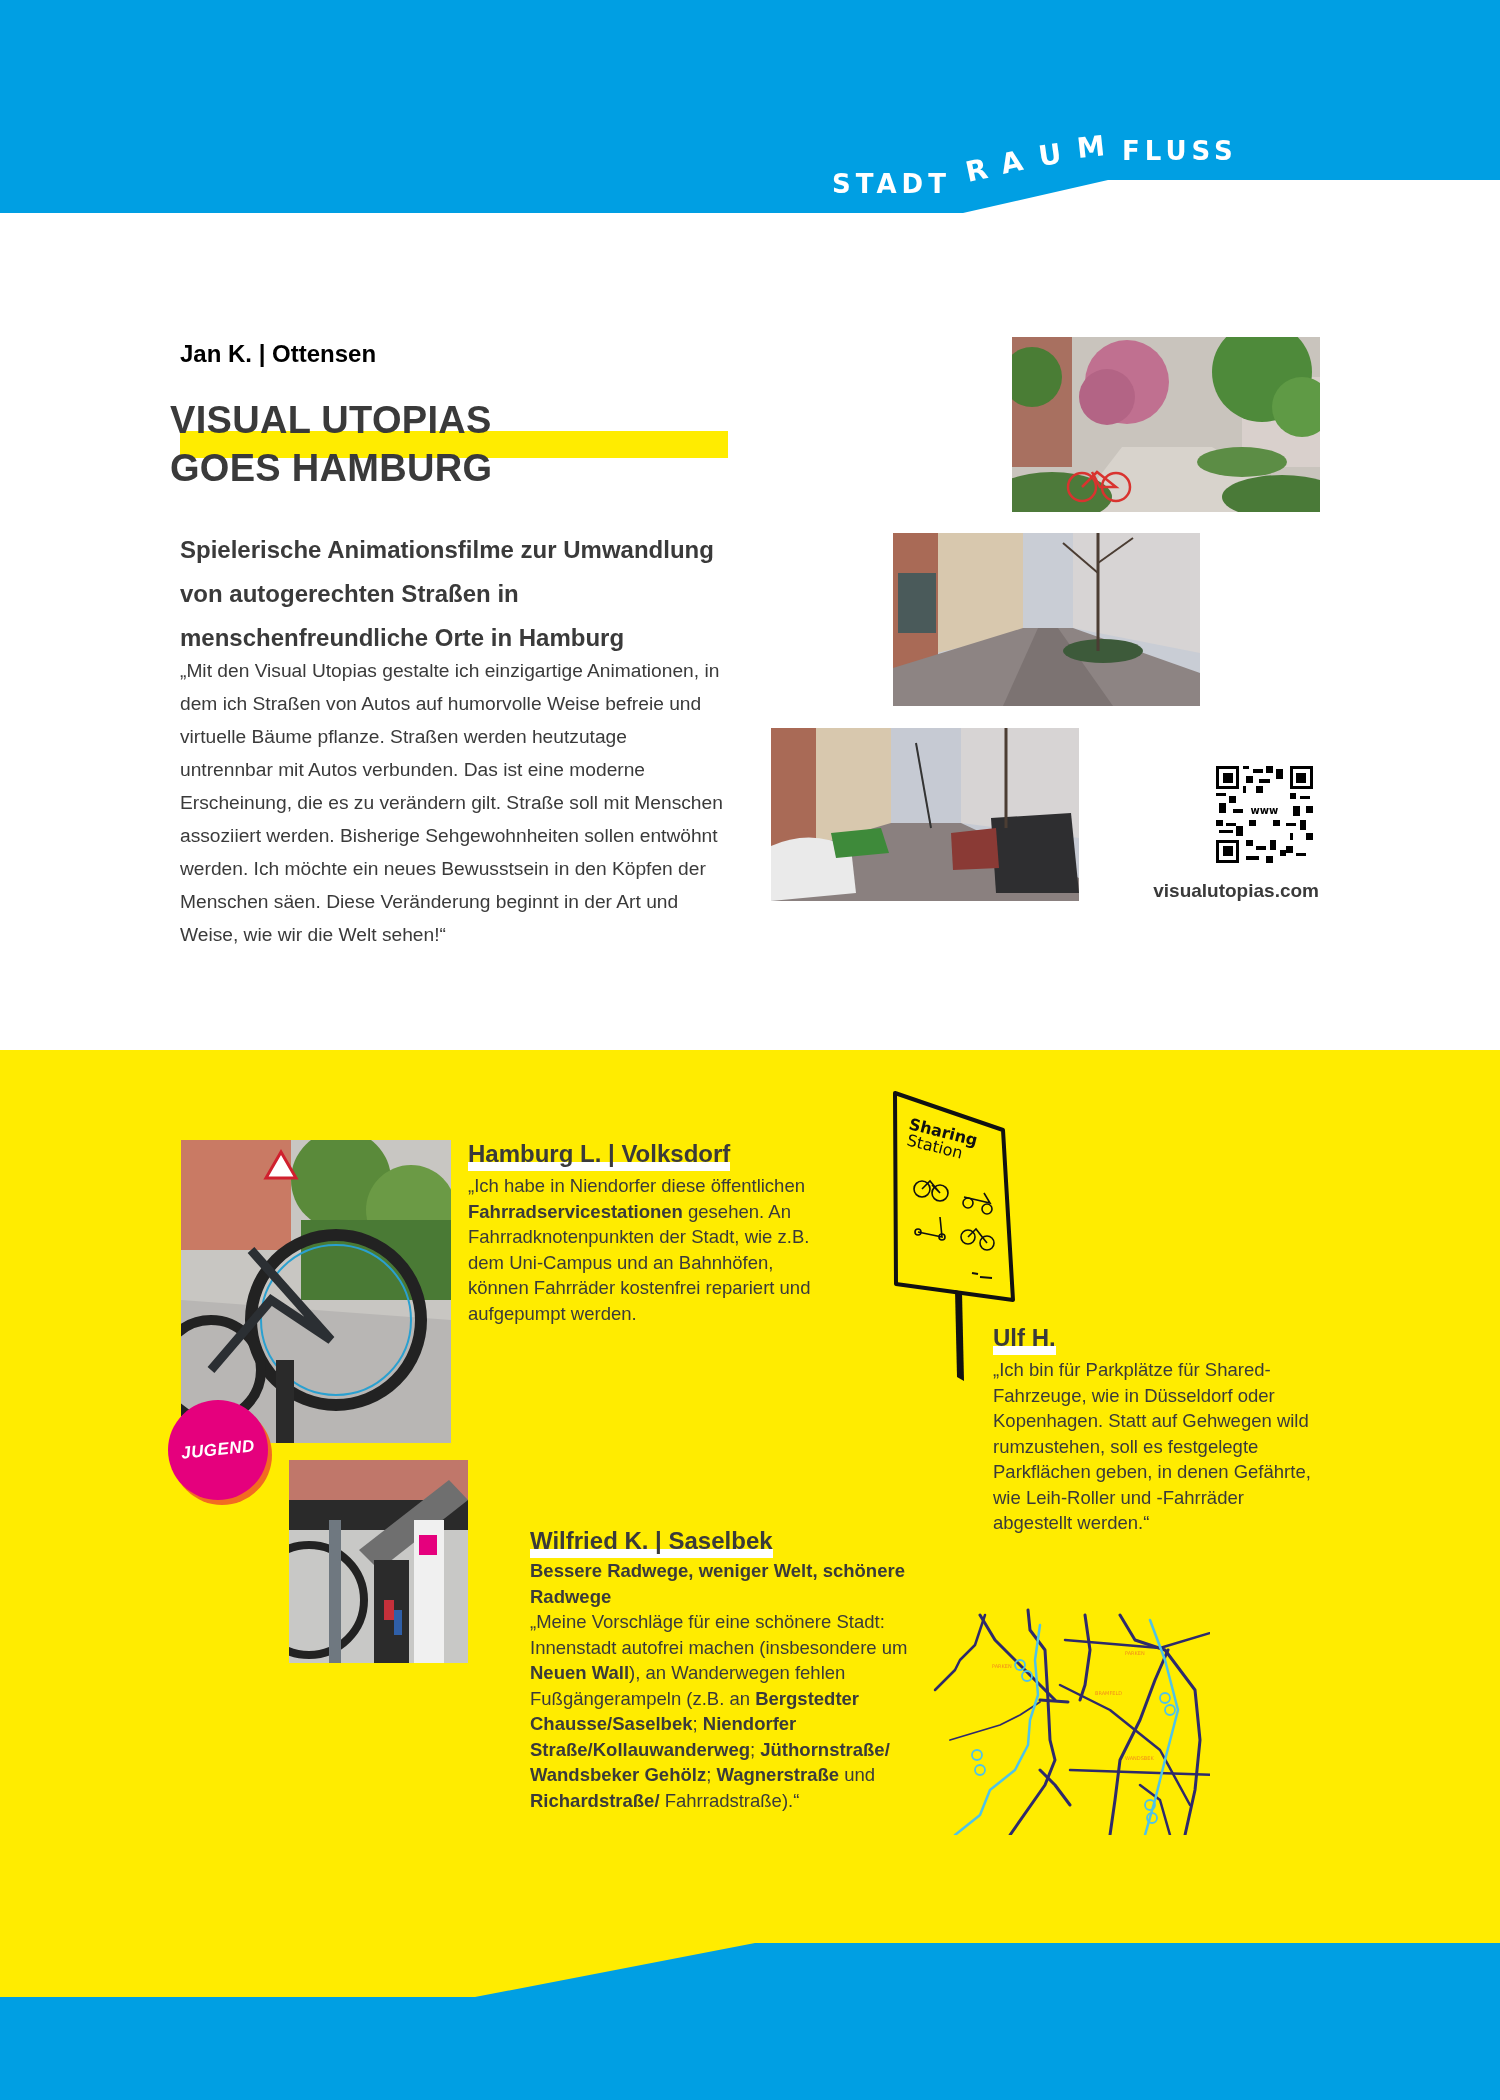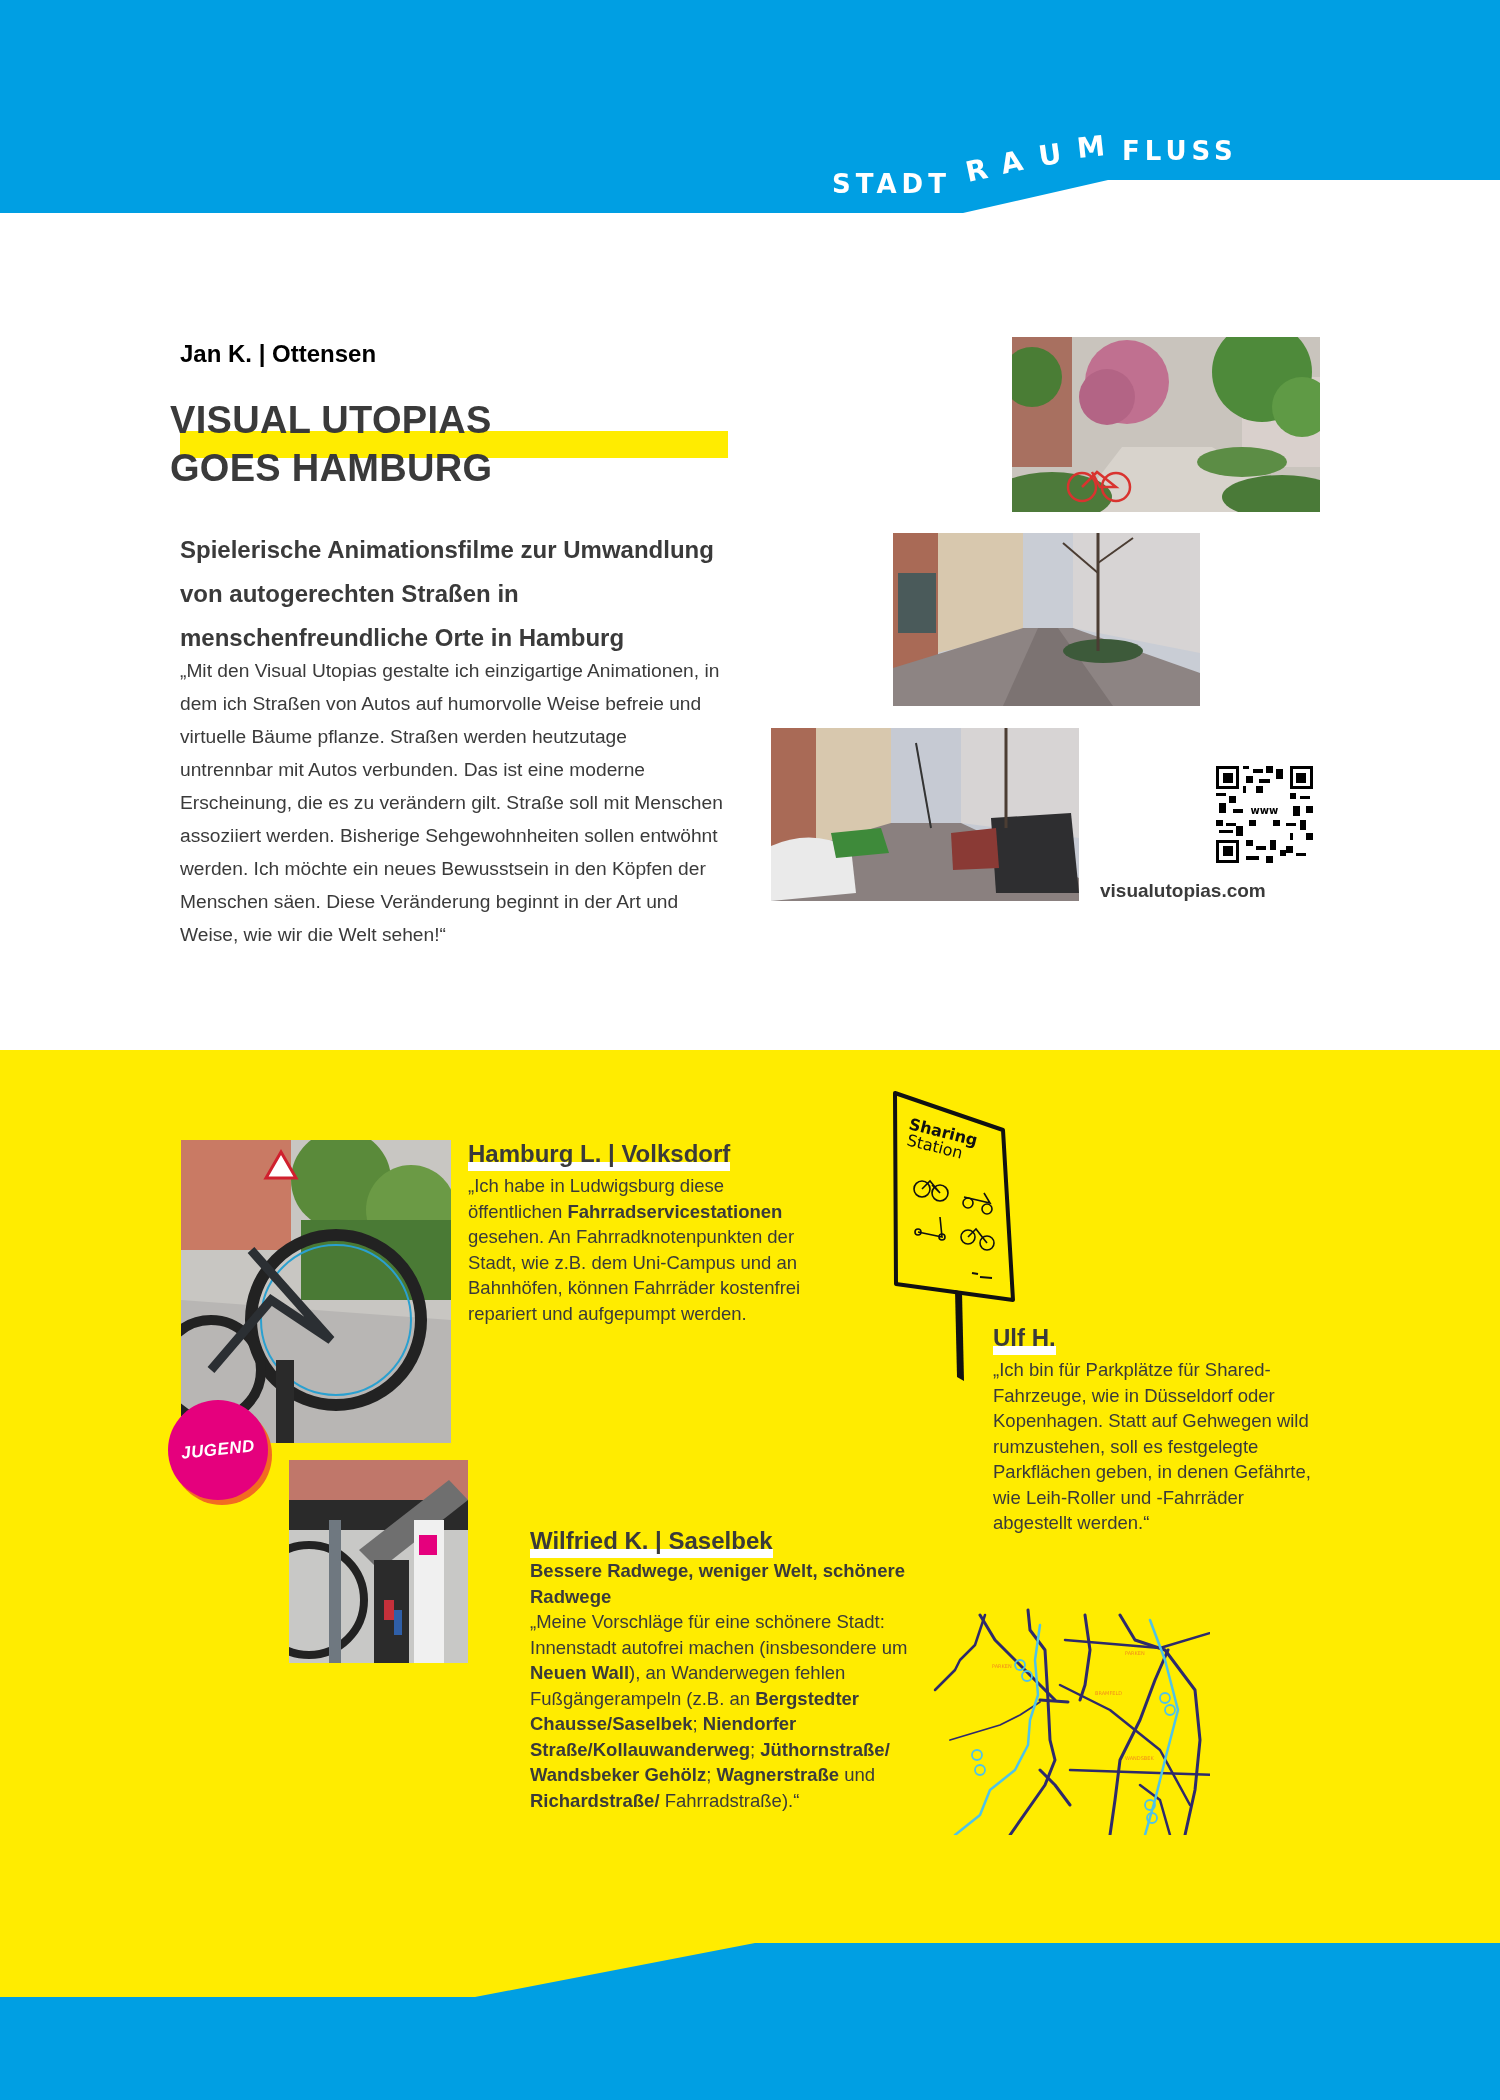--- a/index.html
+++ b/index.html
@@ -10,21 +10,21 @@
   .logo{position:absolute;left:0;top:0;width:1500px;height:220px}
   .logo text{font-family:"DejaVu Sans","Liberation Sans",sans-serif;font-weight:bold;fill:#ffffff;letter-spacing:5px}
   .author1{left:180px;top:340px;font-size:24px;font-weight:bold;color:#000000}
   .title-bar{left:180px;top:431px;width:548px;height:27px;background:#ffec00}
   .title{left:170px;top:396px;font-size:38px;line-height:48px;font-weight:bold;color:#3a3a3a;white-space:pre-line;letter-spacing:0.3px}
   .subtitle{left:180px;top:528px;width:540px;font-size:24px;line-height:44px;font-weight:bold;color:#3a3a3a}
   .quote1{left:180px;top:654px;width:545px;font-size:19.2px;line-height:33px;color:#3a3a3a}
   .photo{position:absolute;overflow:hidden}
   .photo svg{display:block;width:100%;height:100%}
   .qr{left:1216px;top:766px;width:97px;height:97px}
-  .url{left:1100px;top:880px;width:219px;font-size:19px;font-weight:bold;color:#3a3a3a}
+  .url{left:1100px;top:880px;width:219px;text-align:right;font-size:19px;font-weight:bold;color:#3a3a3a}
   .hname{font-size:24px;font-weight:bold;color:#3a3a3a;position:relative;display:inline-block;line-height:28px}
   .hname .ul{position:absolute;left:0;right:0;bottom:-3px;height:9px;background:#ffffff;z-index:0}
   .hname span.t{position:relative;z-index:1}
   .body-text{font-size:18.5px;line-height:25.5px;color:#3a3a3a}
   .body-text b{font-weight:bold}
   .badge{left:168px;top:1400px;width:100px;height:100px;border-radius:50%;background:#e5007d;box-shadow:4px 5px 0 #f26b21;display:flex;align-items:center;justify-content:center}
   .badge span{color:#ffffff;font-weight:bold;font-style:italic;font-size:17px;transform:rotate(-6deg);letter-spacing:0.5px}
 </style>
 </head>
 <body>
@@ -189,21 +189,21 @@
     <rect x="40" y="60" width="12" height="143" fill="#6f7880"></rect>
     <rect x="95" y="140" width="10" height="20" fill="#c4303a"></rect>
     <rect x="105" y="150" width="8" height="25" fill="#2f5fa8"></rect>
   </svg>
 </div>
 
 <div class="abs" style="left:468px;top:1140px">
   <span class="hname"><span class="ul"></span><span class="t">Hamburg L. | Volksdorf</span></span>
 </div>
 <div class="abs body-text" style="left:468px;top:1173px;width:355px">
-  <span>„Ich habe in Ludwigsburg diese öffentlichen </span><b>Fahrradservicestationen</b><span> gesehen. An Fahrradknotenpunkten der Stadt, wie z.B. dem Uni-Campus und an Bahnhöfen, können Fahrräder kostenfrei repariert und aufgepumpt werden.</span>
+  <span>„Ich habe in Niendorfer diese öffentlichen </span><b>Fahrradservicestationen</b><span> gesehen. An Fahrradknotenpunkten der Stadt, wie z.B. dem Uni-Campus und an Bahnhöfen, können Fahrräder kostenfrei repariert und aufgepumpt werden.</span>
 </div>
 
 <svg class="abs" style="left:880px;top:1085px" width="140" height="305" viewBox="0 0 140 305">
   <polygon points="15,8 123,45 133,215 16,199" fill="#ffec00" stroke="#111" stroke-width="4" stroke-linejoin="round"></polygon>
   <path d="M75,205 L77,292 L84,296 L82,207" fill="#111"></path>
   <text x="28" y="44" font-size="16" font-weight="bold" font-family="DejaVu Sans, sans-serif" fill="#111" transform="rotate(14 28 44)">Sharing</text>
   <text x="26" y="60" font-size="16" font-family="DejaVu Sans, sans-serif" fill="#111" transform="rotate(14 26 60)">Station</text>
   <g fill="none" stroke="#111" stroke-width="1.6">
     <circle cx="42" cy="104" r="8"></circle>
       <circle cx="60" cy="108" r="8"></circle>

